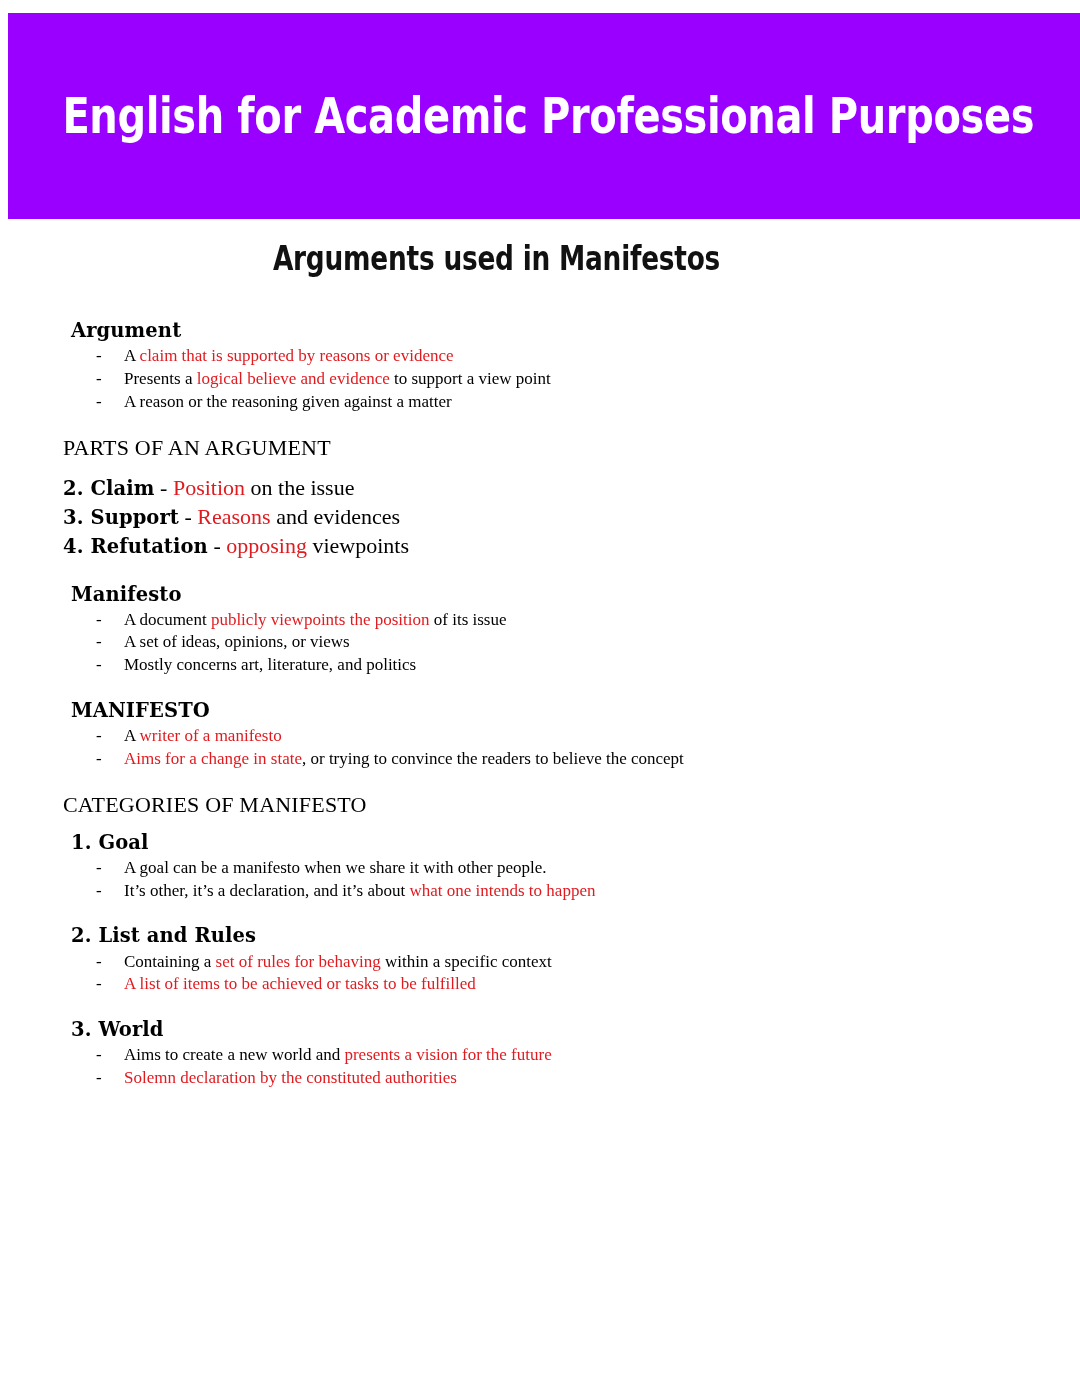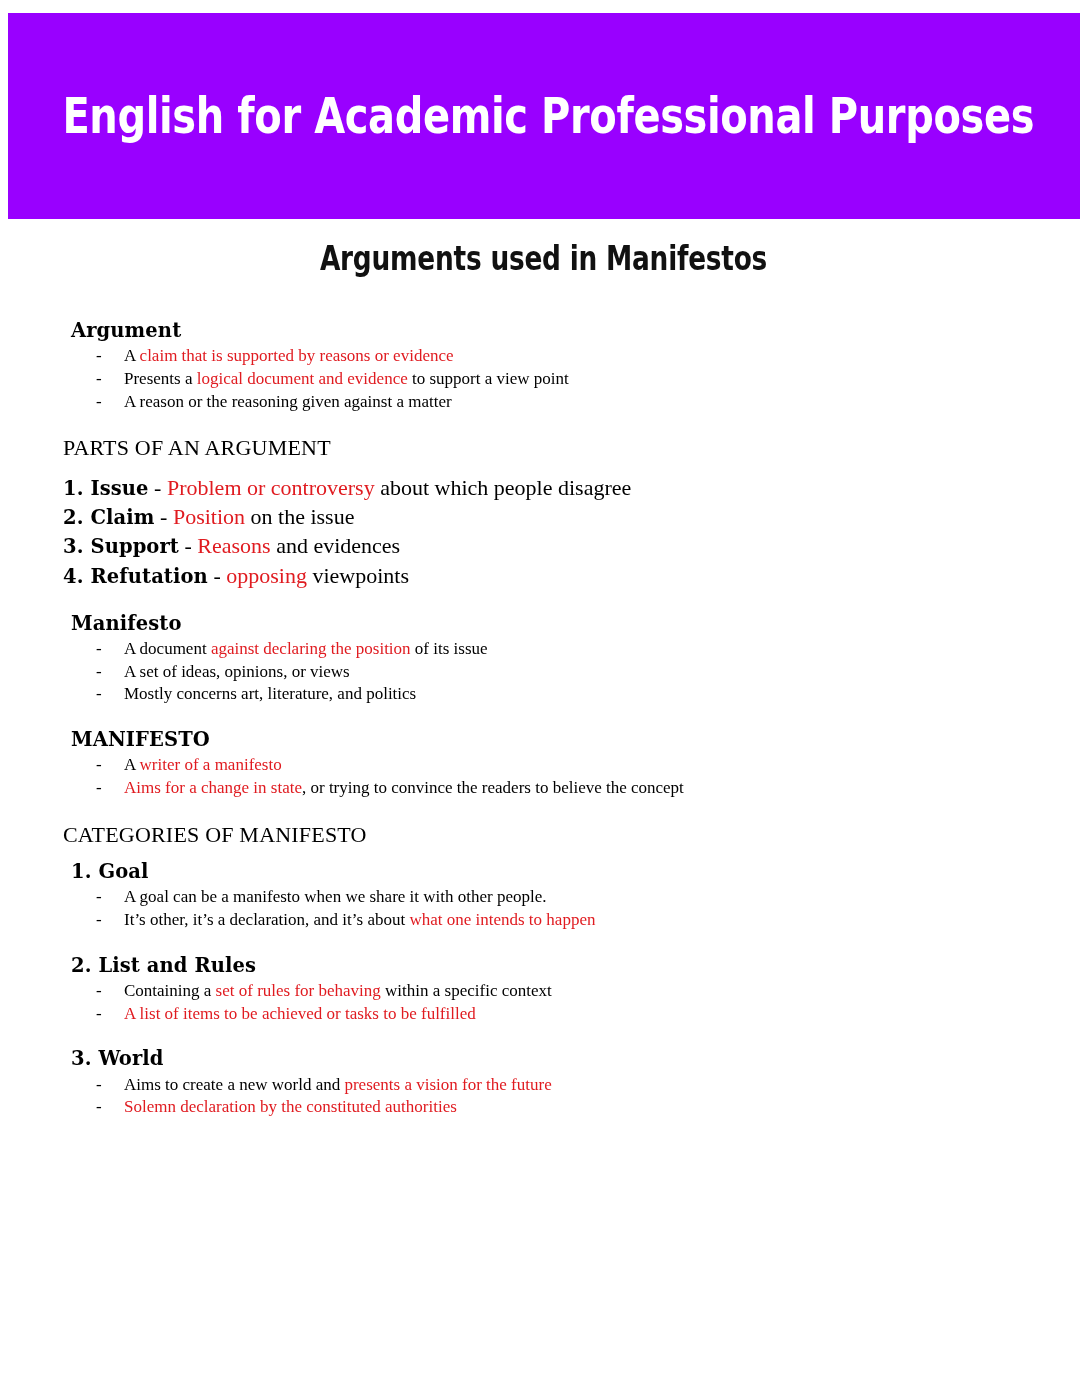--- a/index.html
+++ b/index.html
@@ -46,21 +46,20 @@
     left: 0;
     top: 242px;
     width: 992px;
     text-align: center;
     font-family: "DejaVu Sans", sans-serif;
     font-weight: bold;
     font-size: 33px;
     line-height: 1;
     color: #111111;
     letter-spacing: -0.3px;
-    padding-left: 47px;
   }
   .subtitle span {
     display: inline-block;
     transform: scaleX(0.80);
     transform-origin: center center;
     white-space: nowrap;
   }
 
   
   .content {
@@ -139,36 +138,35 @@
 
 <div class="subtitle">
   <span>Arguments used in Manifestos</span>
 </div>
 
 <div class="content" id="content-root">
     <div class="block">
       <h3 class="head">Argument</h3>
       <ul class="dashlist">
         <li><span class="blk">A </span><span class="red">claim that is supported by reasons or evidence</span></li>
-        <li><span class="blk">Presents a </span><span class="red">logical document and evidence</span><span class="blk"> to support a view point</span></li>
+        <li><span class="blk">Presents a </span><span class="red">logical believe and evidence</span><span class="blk"> to support a view point</span></li>
         <li><span class="blk">A reason or the reasoning given against a matter</span></li>
       </ul>
     </div>
     <div class="block">
       <div class="rule-head">PARTS OF AN ARGUMENT</div>
       <div class="spacer-sm"></div>
-      <p class="num-line"><span class="lead">1. Issue</span><span class="blk"> - </span><span class="red">Problem or controversy</span><span class="blk"> about which people disagree</span></p>
       <p class="num-line"><span class="lead">2. Claim</span><span class="blk"> - </span><span class="red">Position</span><span class="blk"> on the issue</span></p>
       <p class="num-line"><span class="lead">3. Support</span><span class="blk"> - </span><span class="red">Reasons</span><span class="blk"> and evidences</span></p>
       <p class="num-line"><span class="lead">4. Refutation</span><span class="blk"> - </span><span class="red">opposing</span><span class="blk"> viewpoints</span></p>
     </div>
     <div class="block">
       <h3 class="head">Manifesto</h3>
       <ul class="dashlist">
-        <li><span class="blk">A document </span><span class="red">against declaring the position</span><span class="blk"> of its issue</span></li>
+        <li><span class="blk">A document </span><span class="red">publicly viewpoints the position</span><span class="blk"> of its issue</span></li>
         <li><span class="blk">A set of ideas, opinions, or views</span></li>
         <li><span class="blk">Mostly concerns art, literature, and politics</span></li>
       </ul>
     </div>
     <div class="block">
       <h3 class="head">MANIFESTO</h3>
       <ul class="dashlist">
         <li><span class="blk">A </span><span class="red">writer of a manifesto</span></li>
         <li><span class="red">Aims for a change in state</span><span class="blk">, or trying to convince the readers to believe the concept</span></li>
       </ul>

